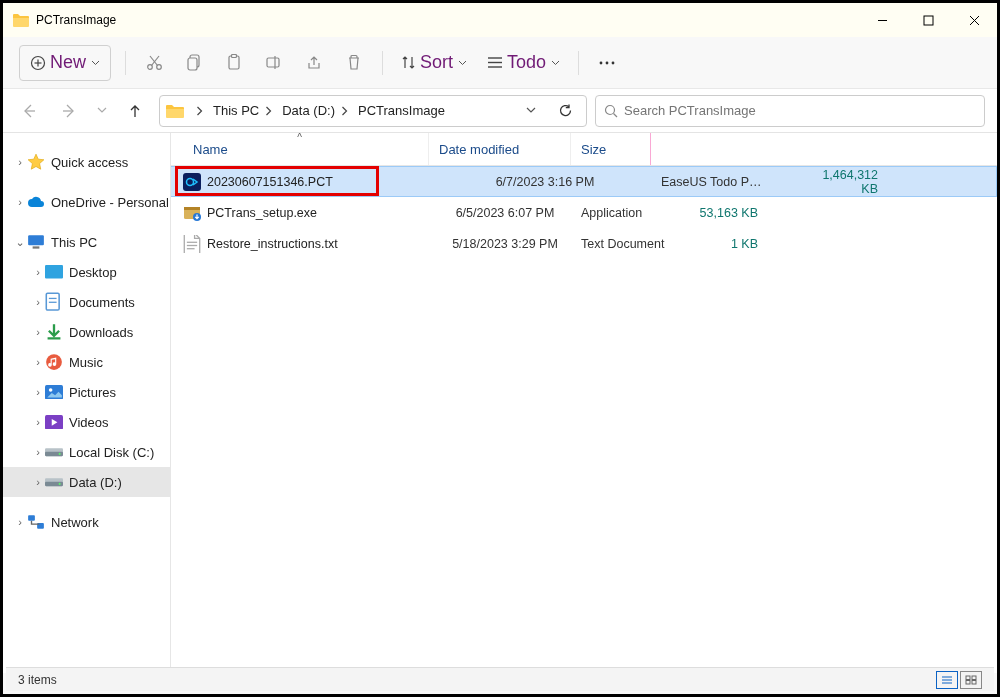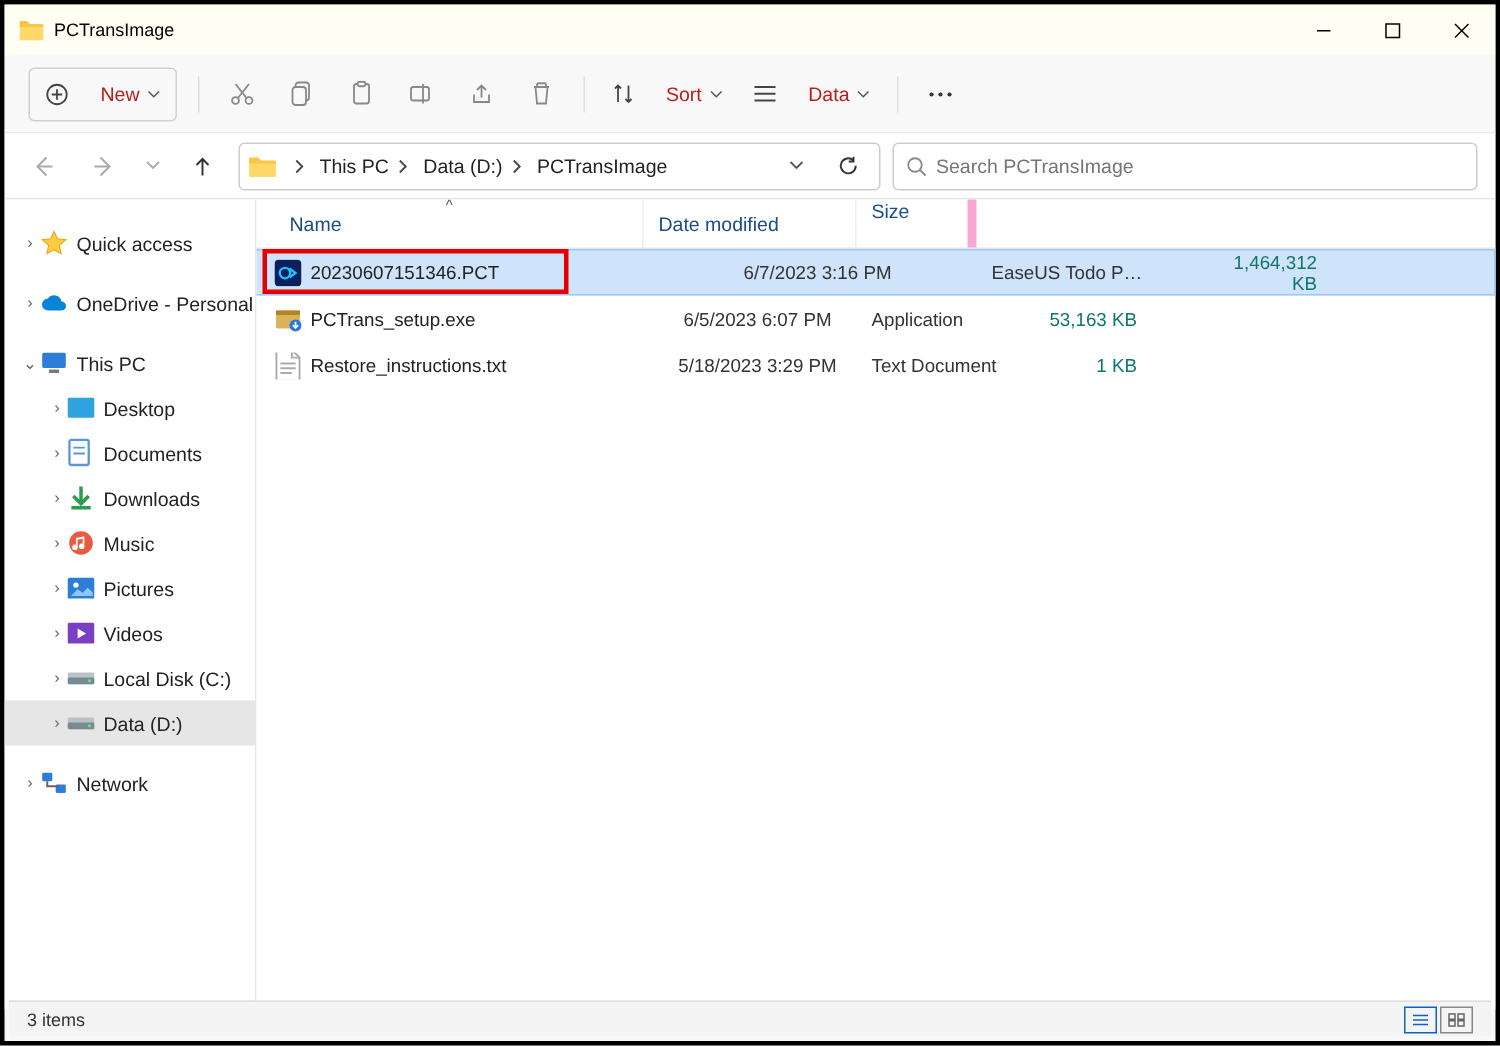--- a/index.html
+++ b/index.html
@@ -11,21 +11,21 @@
   .title-text { font-size: 12px; color: #000; }
   .win-controls { margin-left: auto; display: flex; }
   .win-btn { width: 46px; height: 34px; display: flex; align-items: center; justify-content: center; }
   .win-btn svg { width: 11px; height: 11px; }
 
   
   .toolbar { height: 52px; background: #f8f8f8; display: flex; align-items: center; padding: 0 16px; border-bottom: 1px solid #e8e8e8; }
   .tool-btn { height: 36px; display: flex; align-items: center; justify-content: center; padding: 0 10px; color: #444; position: relative; }
   .tool-btn.new { border: 1px solid #d0d0d0; border-radius: 4px; padding: 0 10px; margin-right: 6px; }
   .tool-btn .ico { display: inline-flex; align-items: center; justify-content: center; }
-  .tool-label { font-size: 13px; margin-left: 21px; color: #b91c1c; }
+  .tool-label { font-size: 18px; margin-left: 4px; color: #701a75; }
   .chev-small { margin-left: 5px; }
   .sep { width: 1px; height: 24px; background: #ddd; margin: 0 8px; }
   .tool-icon-only { width: 40px; }
 
   
   .addr-row { height: 44px; display: flex; align-items: center; padding: 0 12px 0 10px; gap: 8px; background: #fff; border-bottom: 1px solid #e4e4e4; }
   .nav-arrow { width: 32px; height: 32px; display: flex; align-items: center; justify-content: center; color: #888; }
   .nav-arrow.enabled { color: #333; }
   .nav-chev { width: 18px; display:flex; align-items:center; justify-content:center; color:#888;}
   .addr-box { flex: 1; height: 32px; border: 1px solid #ccc; border-radius: 4px; display: flex; align-items: center; padding: 0 6px; background: #fff; }
@@ -50,21 +50,21 @@
   .sb-item.selected { background: #e6e6e6; }
   .sb-gap { height: 10px; }
 
   
   .content { flex: 1; background: #fff; position: relative; }
   .cols-header { height: 33px; display: flex; align-items: center; border-bottom: 1px solid #e6e6e6; font-size: 13px; color: #1b4b8a; }
   .col-name { width: 258px; padding-left: 22px; position: relative; border-right: 1px solid #eee; height:100%; display:flex; align-items:center;}
   .col-name .sort-ind { position: absolute; top: -1px; left: 50%; transform: translateX(-50%); font-size: 10px; color: #555; }
   .col-date { width: 142px; padding-left: 10px; border-right: 1px solid #eee; height:100%; display:flex; align-items:center;}
   .col-type { width: 115px; padding-left: 10px; border-right: 1px solid #eee; height:100%; display:flex; align-items:center;}
-  .col-size { width: 80px; padding-left: 10px; border-right: 6px solid #f9a8d4; height:100%; display:flex; align-items:flex-start;}
+  .col-size { width: 80px; padding-left: 10px; border-right: 1px solid #f9a8d4; height:100%; display:flex; align-items:center;}
 
   .file-row { height: 31px; display: flex; align-items: center; font-size: 12.5px; color: #222; }
   .file-row.selected { background: #cfe4fb; border: 1px solid #9ccaf7; border-left:none;gap:40px; }
   .fr-name { width: 258px; display: flex; align-items: center; padding-left: 12px; overflow:hidden; white-space:nowrap; text-overflow:ellipsis; }
   .fr-ico { width: 18px; height: 18px; margin-right: 6px; display:flex; align-items:center; justify-content:center; flex-shrink:0;}
   .fr-date { width: 142px; padding-left: 10px; color: #333; text-align: center; }
   .fr-type { width: 115px; padding-left: 10px; color: #333; overflow:hidden; white-space:nowrap; text-overflow:ellipsis;}
   .fr-size { width: 80px; text-align: right; padding-right: 8px; color: #0f766e; }
 
   .highlight-box { position: absolute; border: 3px solid #e40000; pointer-events: none; }
@@ -190,21 +190,21 @@
       </span>
   </div>
   <div class="tool-btn">
     <span class="ico">
         <svg width="16" height="13" viewBox="0 0 16 13">
           <line x1="1" y1="2" x2="15" y2="2" stroke="#444" stroke-width="1.4"></line>
           <line x1="1" y1="6.5" x2="15" y2="6.5" stroke="#444" stroke-width="1.4"></line>
           <line x1="1" y1="11" x2="15" y2="11" stroke="#444" stroke-width="1.4"></line>
         </svg>
       </span>
-    <span class="tool-label">Data</span>
+    <span class="tool-label">Todo</span>
     <span class="chev-small">
         <svg width="9" height="6" viewBox="0 0 9 6">
           <path d="M1 1 L4.5 4.5 L8 1" fill="none" stroke="#555" stroke-width="1"></path>
         </svg>
       </span>
   </div>
   <div class="sep"></div>
   <div class="tool-btn tool-icon-only">
       <span class="ico">
         <svg width="18" height="6" viewBox="0 0 18 6">

